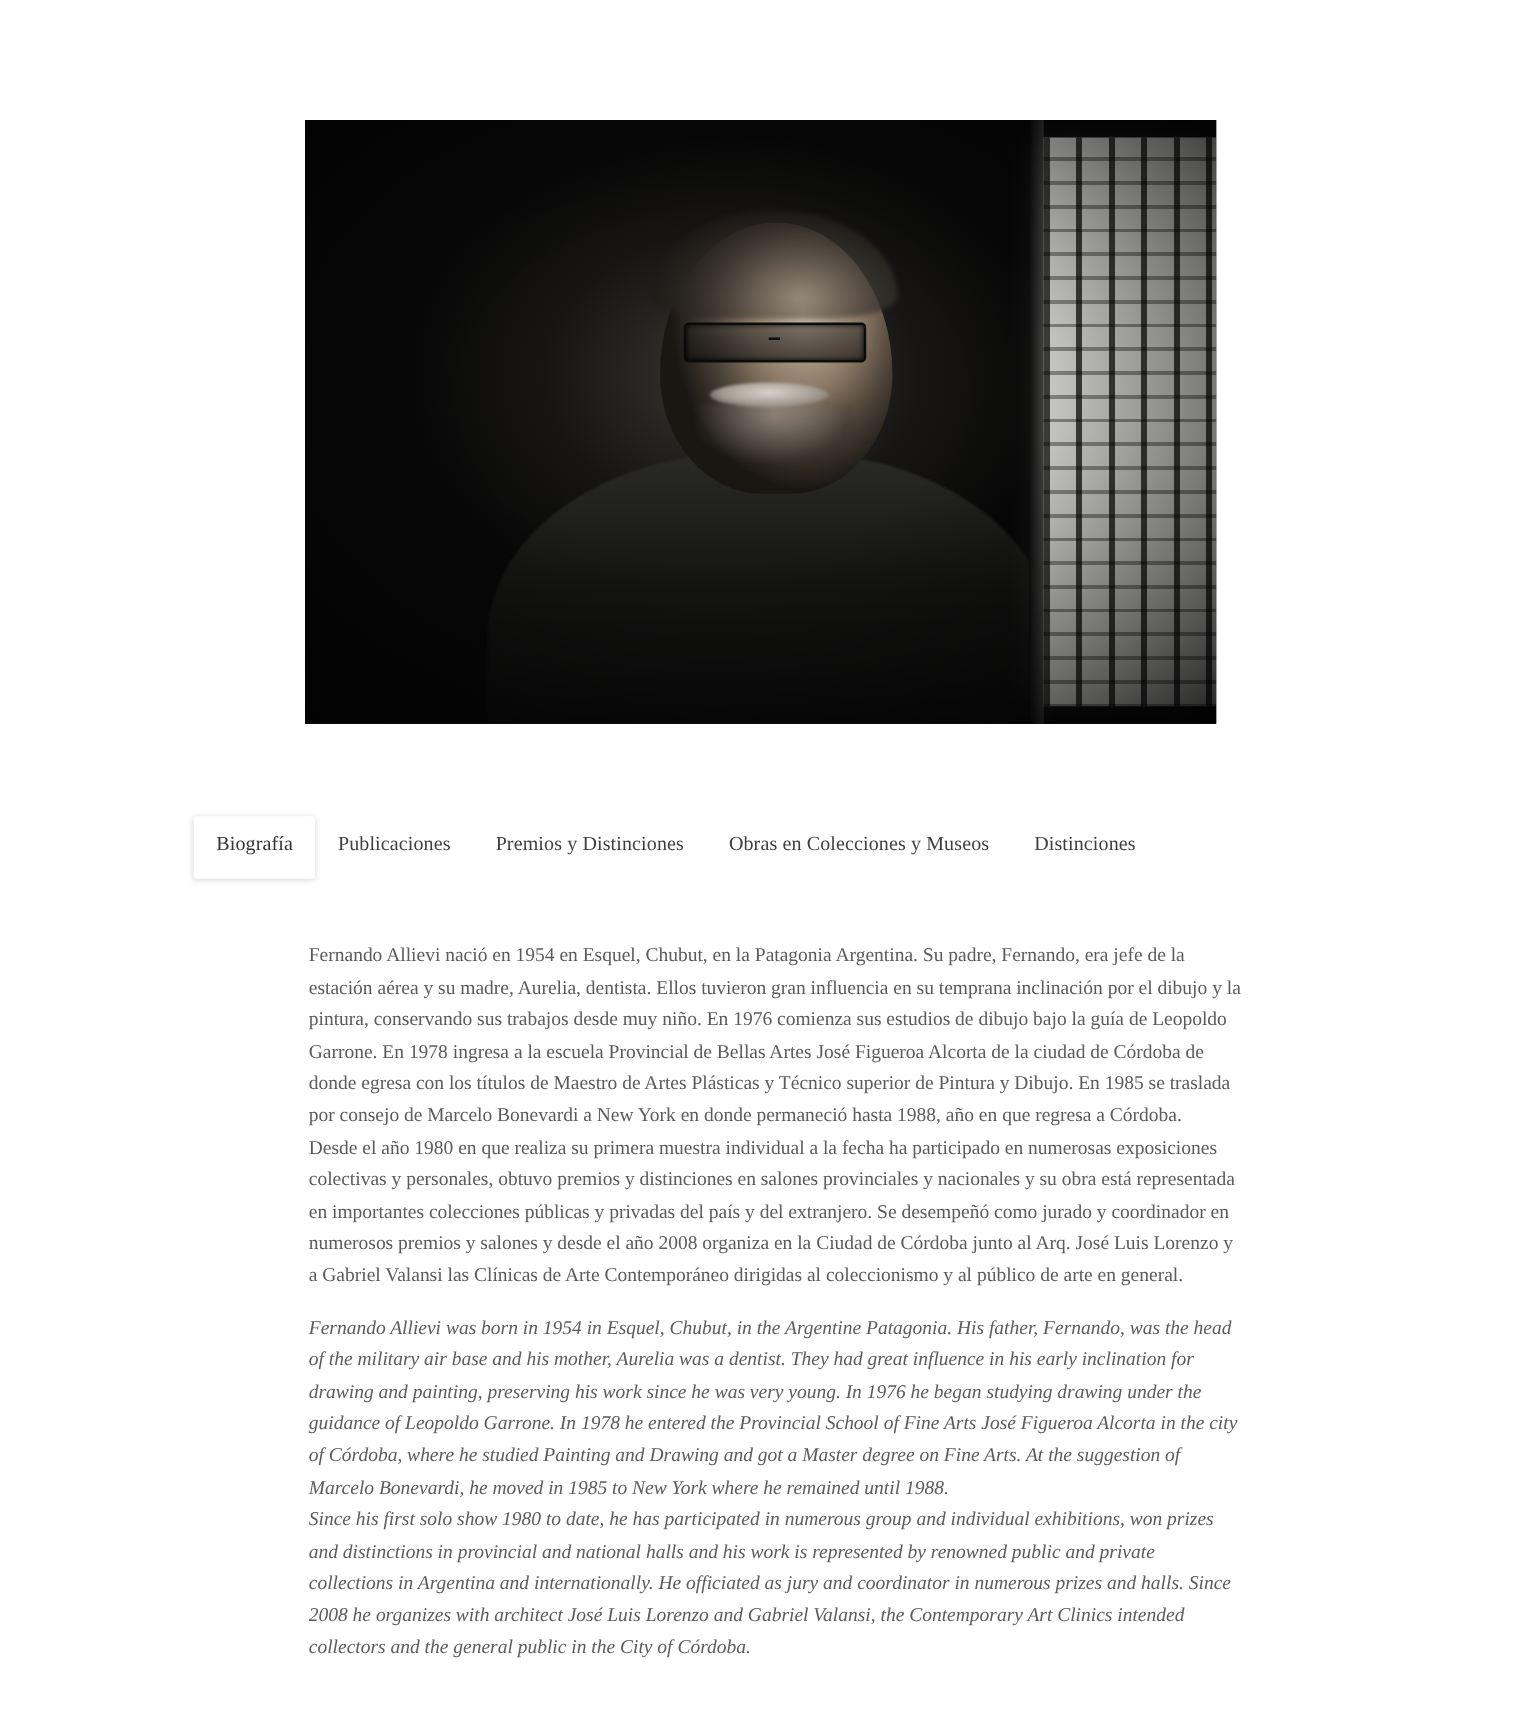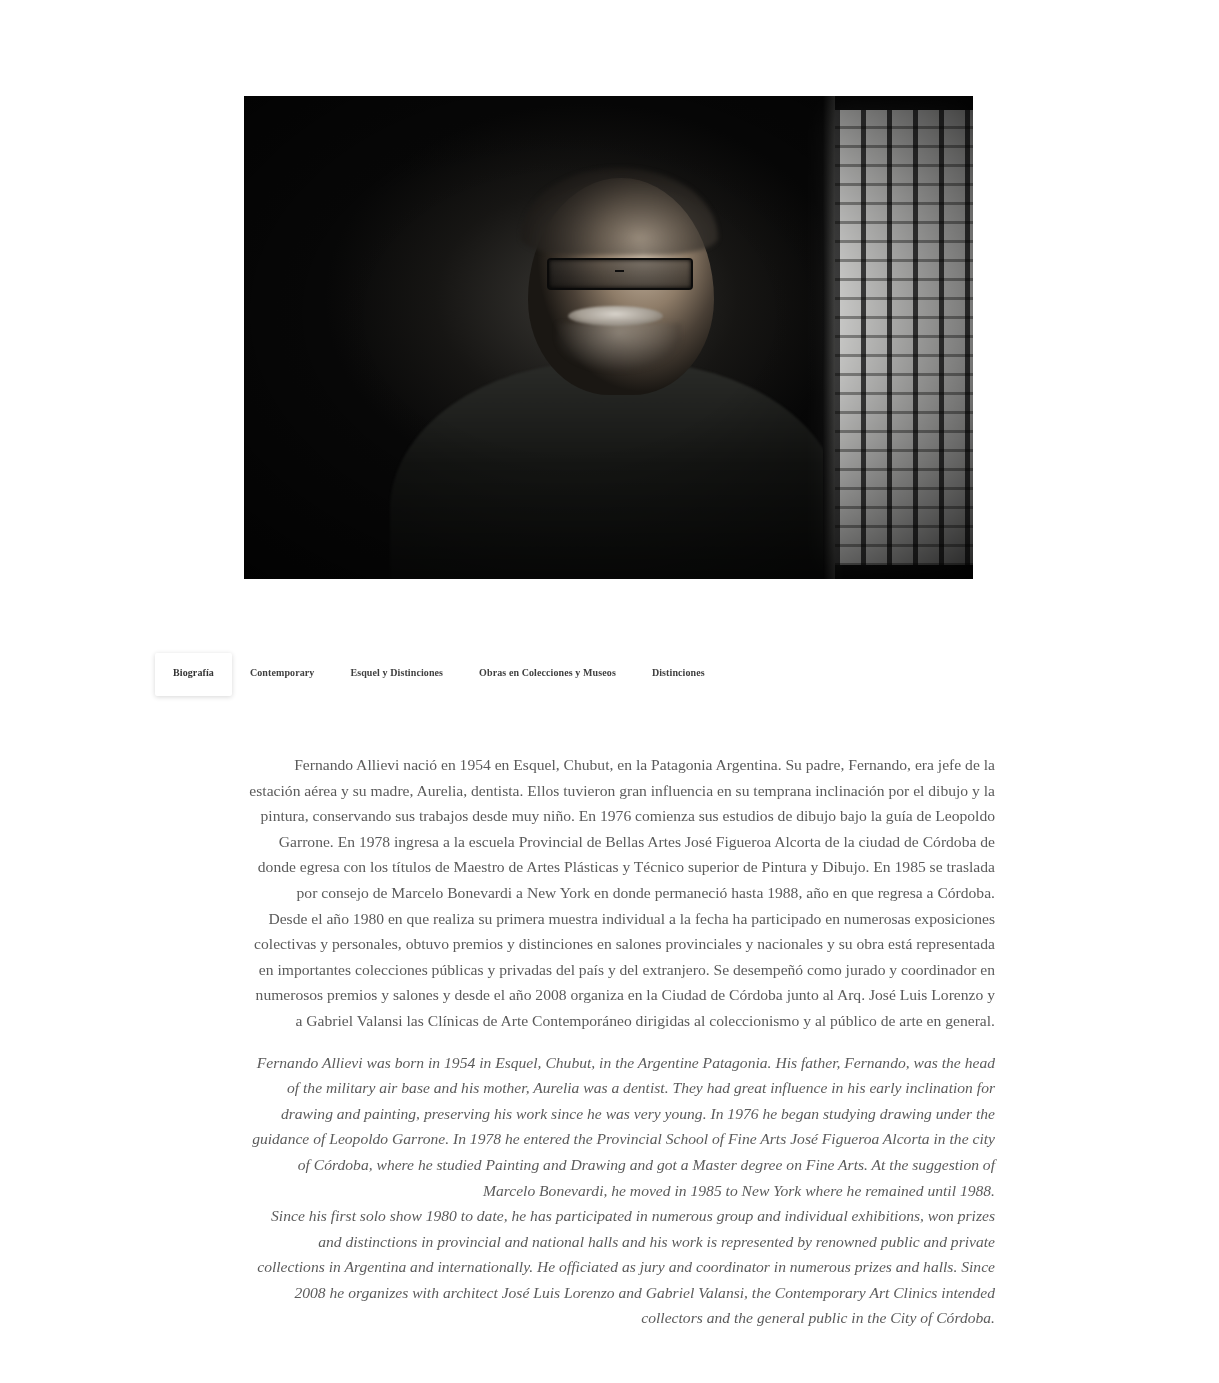--- a/index.html
+++ b/index.html
@@ -155,29 +155,28 @@
   .tabs {
     position: absolute;
     left: 155px;
     top: 653px;
     width: 920px;
     display: flex;
     align-items: flex-start;
   }
   .tab {
     font-family: "Liberation Serif", serif;
-    font-size: 10px;
+    font-size: 16px;
     color: #3f3f3f;
     padding: 14px 18px 18px 18px;
     white-space: nowrap;
     background: transparent;
     border: none;
     cursor: pointer;
     letter-spacing: 0.1px;
-    font-weight: bold;
   }
   .tab.active {
     background: #ffffff;
     box-shadow: 0 1px 5px rgba(0,0,0,0.16);
     border-radius: 2px;
     color: #333;
   }
 
   
   .content {
@@ -185,21 +184,21 @@
     left: 247px;
     top: 752px;
     width: 748px;
   }
   .para {
     font-family: "Liberation Serif", serif;
     font-size: 15.6px;
     line-height: 25.6px;
     color: #5b5b5b;
     margin: 0;
-    text-align: right;
+    text-align: left;
   }
   .block-es { margin-bottom: 0; }
   .block-en {
     font-style: italic;
     margin-top: 16px;
   }
   .block-en .para { color: #5b5b5b; }
 </style>
 </head>
 <body>
@@ -215,22 +214,22 @@
       <div class="subj-mous"></div>
       <div class="subj-beard"></div>
       <div class="window-frame"></div>
       <div class="window"></div>
       <div class="photo-vignette"></div>
     </div>
   </div>
 
   <nav class="tabs">
     <button class="tab active">Biografía</button>
-    <button class="tab">Contemporary</button>
-    <button class="tab">Esquel y Distinciones</button>
+    <button class="tab">Publicaciones</button>
+    <button class="tab">Premios y Distinciones</button>
     <button class="tab">Obras en Colecciones y Museos</button>
     <button class="tab">Distinciones</button>
   </nav>
 
   <main class="content">
     <section class="block-es">
       <p class="para">Fernando Allievi nació en 1954 en Esquel, Chubut, en la Patagonia Argentina. Su padre, Fernando, era jefe de la estación aérea y su madre, Aurelia, dentista. Ellos tuvieron gran influencia en su temprana inclinación por el dibujo y la pintura, conservando sus trabajos desde muy niño. En 1976 comienza sus estudios de dibujo bajo la guía de Leopoldo Garrone. En 1978 ingresa a la escuela Provincial de Bellas Artes José Figueroa Alcorta de la ciudad de Córdoba de donde egresa con los títulos de Maestro de Artes Plásticas y Técnico superior de Pintura y Dibujo. En 1985 se traslada por consejo de Marcelo Bonevardi a New York en donde permaneció hasta 1988, año en que regresa a Córdoba.</p>
       <p class="para">Desde el año 1980 en que realiza su primera muestra individual a la fecha ha participado en numerosas exposiciones colectivas y personales, obtuvo premios y distinciones en salones provinciales y nacionales y su obra está representada en importantes colecciones públicas y privadas del país y del extranjero. Se desempeñó como jurado y coordinador en numerosos premios y salones y desde el año 2008 organiza en la Ciudad de Córdoba junto al Arq. José Luis Lorenzo y a Gabriel Valansi las Clínicas de Arte Contemporáneo dirigidas al coleccionismo y al público de arte en general.</p>
     </section>
     <section class="block-en">

